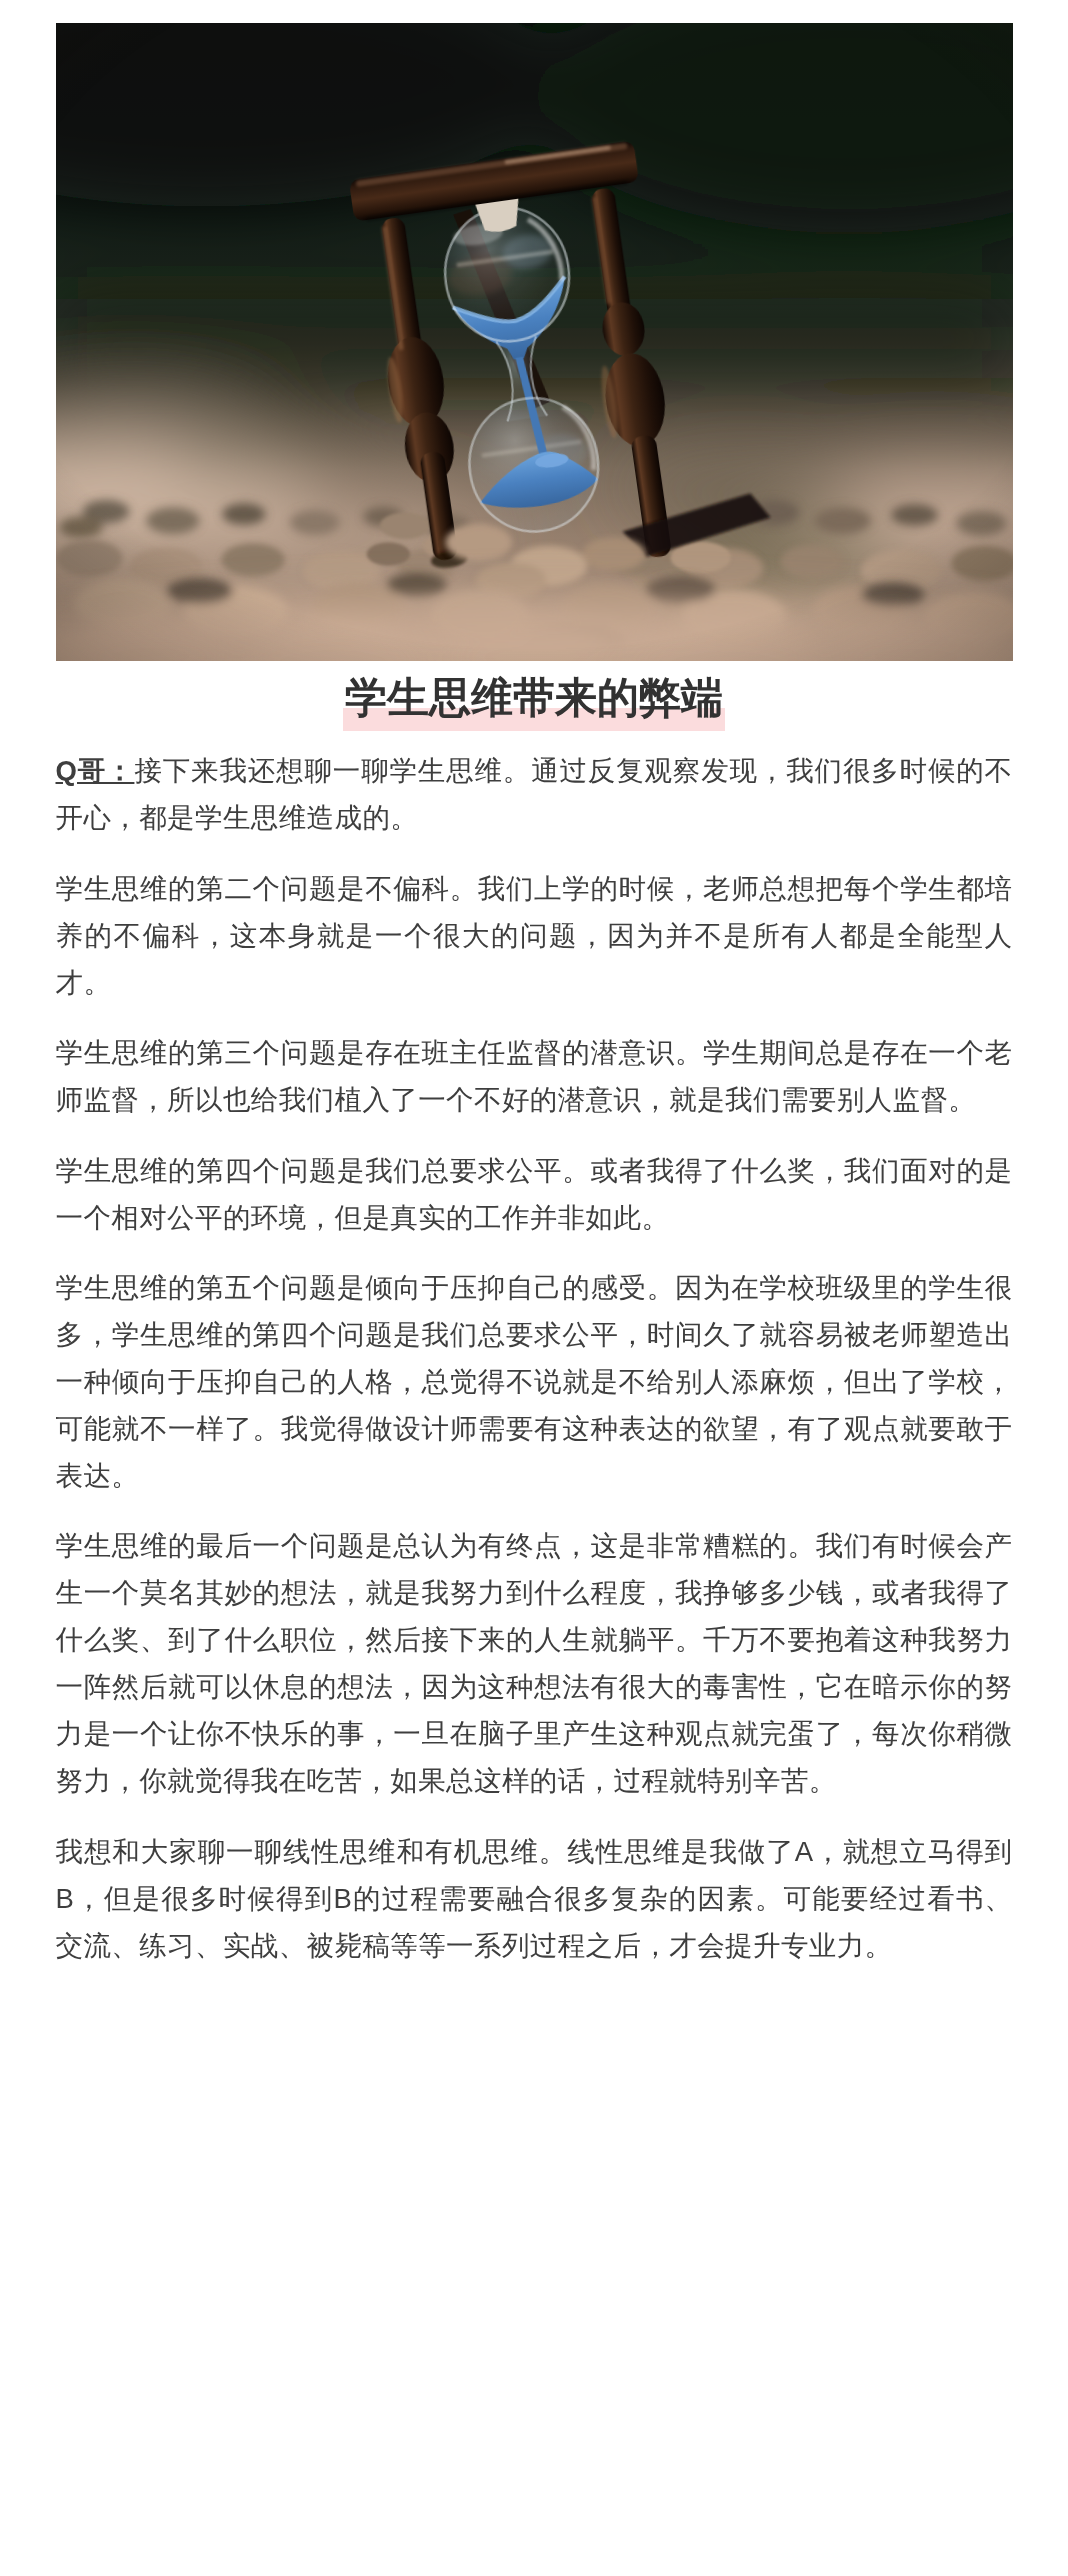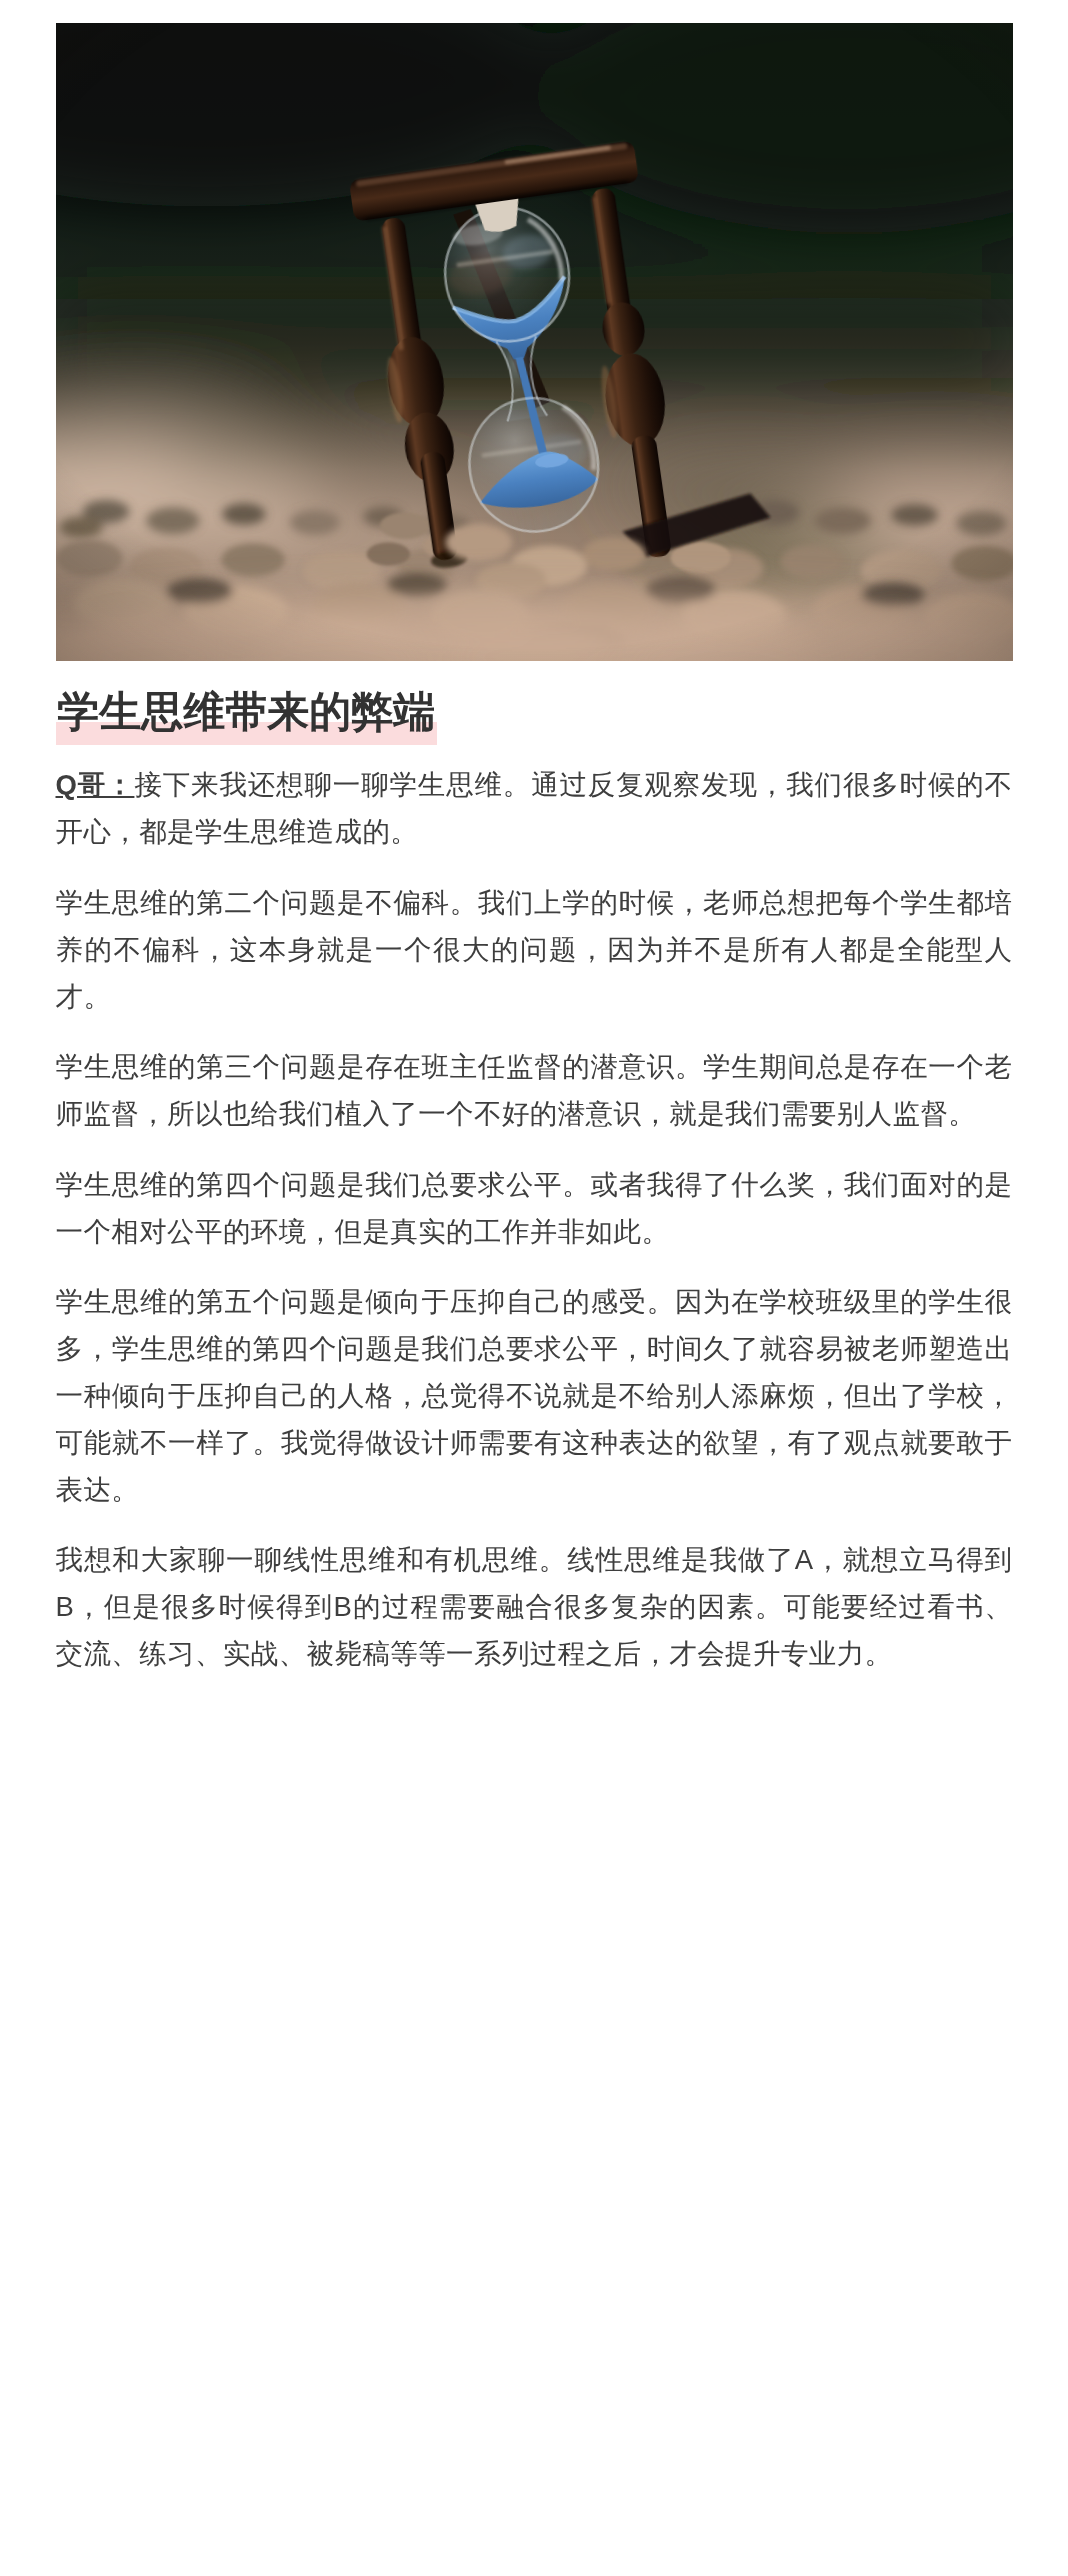--- a/index.html
+++ b/index.html
@@ -7,21 +7,22 @@
     --highlight-color:#fbdcdd;
     --title-color:#323232;
   }
   html,body{margin:0;padding:0;background:#ffffff;}
   body{font-family:"Liberation Sans","DejaVu Sans",sans-serif;}
   .page{width:1068px;margin:0 auto;background:#ffffff;}
   .content{width:957px;margin:0 auto;padding-top:23.4px;}
   figure.hero{margin:0;padding:0;}
   figure.hero svg{display:block;width:957px;height:638px;}
   h1.title{
-    margin:30px 0 28px;
+    margin:16px 0 28px;
+    text-align:center;
     font-size:42px;
     line-height:1;
     font-weight:700;
     color:var(--title-color);
     letter-spacing:0;
   }
   h1.title .hl{
     background:linear-gradient(180deg, rgba(0,0,0,0) 60%, var(--highlight-color) 60%);
     padding:0 1.7px 10px 1.7px;
   }
@@ -251,18 +252,19 @@
     </figure>
 
     <h1 class="title"><span class="hl">学生思维带来的弊端</span></h1>
 
     <div class="body">
       <p><strong>Q哥：</strong><span>接下来我还想聊一聊学生思维。通过反复观察发现，我们很多时候的不开心，都是学生思维造成的。</span></p>
       <p><strong></strong><span>学生思维的第二个问题是不偏科。我们上学的时候，老师总想把每个学生都培养的不偏科，这本身就是一个很大的问题，因为并不是所有人都是全能型人才。</span></p>
       <p><strong></strong><span>学生思维的第三个问题是存在班主任监督的潜意识。学生期间总是存在一个老师监督，所以也给我们植入了一个不好的潜意识，就是我们需要别人监督。</span></p>
       <p><strong></strong><span>学生思维的第四个问题是我们总要求公平。或者我得了什么奖，我们面对的是一个相对公平的环境，但是真实的工作并非如此。</span></p>
       <p><strong></strong><span>学生思维的第五个问题是倾向于压抑自己的感受。因为在学校班级里的学生很多，学生思维的第四个问题是我们总要求公平，时间久了就容易被老师塑造出一种倾向于压抑自己的人格，总觉得不说就是不给别人添麻烦，但出了学校，可能就不一样了。我觉得做设计师需要有这种表达的欲望，有了观点就要敢于表达。</span></p>
+      <p><strong></strong><span>学生思维的最后一个问题是总认为有终点，这是非常糟糕的。我们有时候会产生一个莫名其妙的想法，就是我努力到什么程度，我挣够多少钱，或者我得了什么奖、到了什么职位，然后接下来的人生就躺平。千万不要抱着这种我努力一阵然后就可以休息的想法，因为这种想法有很大的毒害性，它在暗示你的努力是一个让你不快乐的事，一旦在脑子里产生这种观点就完蛋了，每次你稍微努力，你就觉得我在吃苦，如果总这样的话，过程就特别辛苦。</span></p>
       <p><strong></strong><span>我想和大家聊一聊线性思维和有机思维。线性思维是我做了A，就想立马得到B，但是很多时候得到B的过程需要融合很多复杂的因素。可能要经过看书、交流、练习、实战、被毙稿等等一系列过程之后，才会提升专业力。</span></p>
     </div>
 
   </div>
 </div>
 
 
 </body></html>

